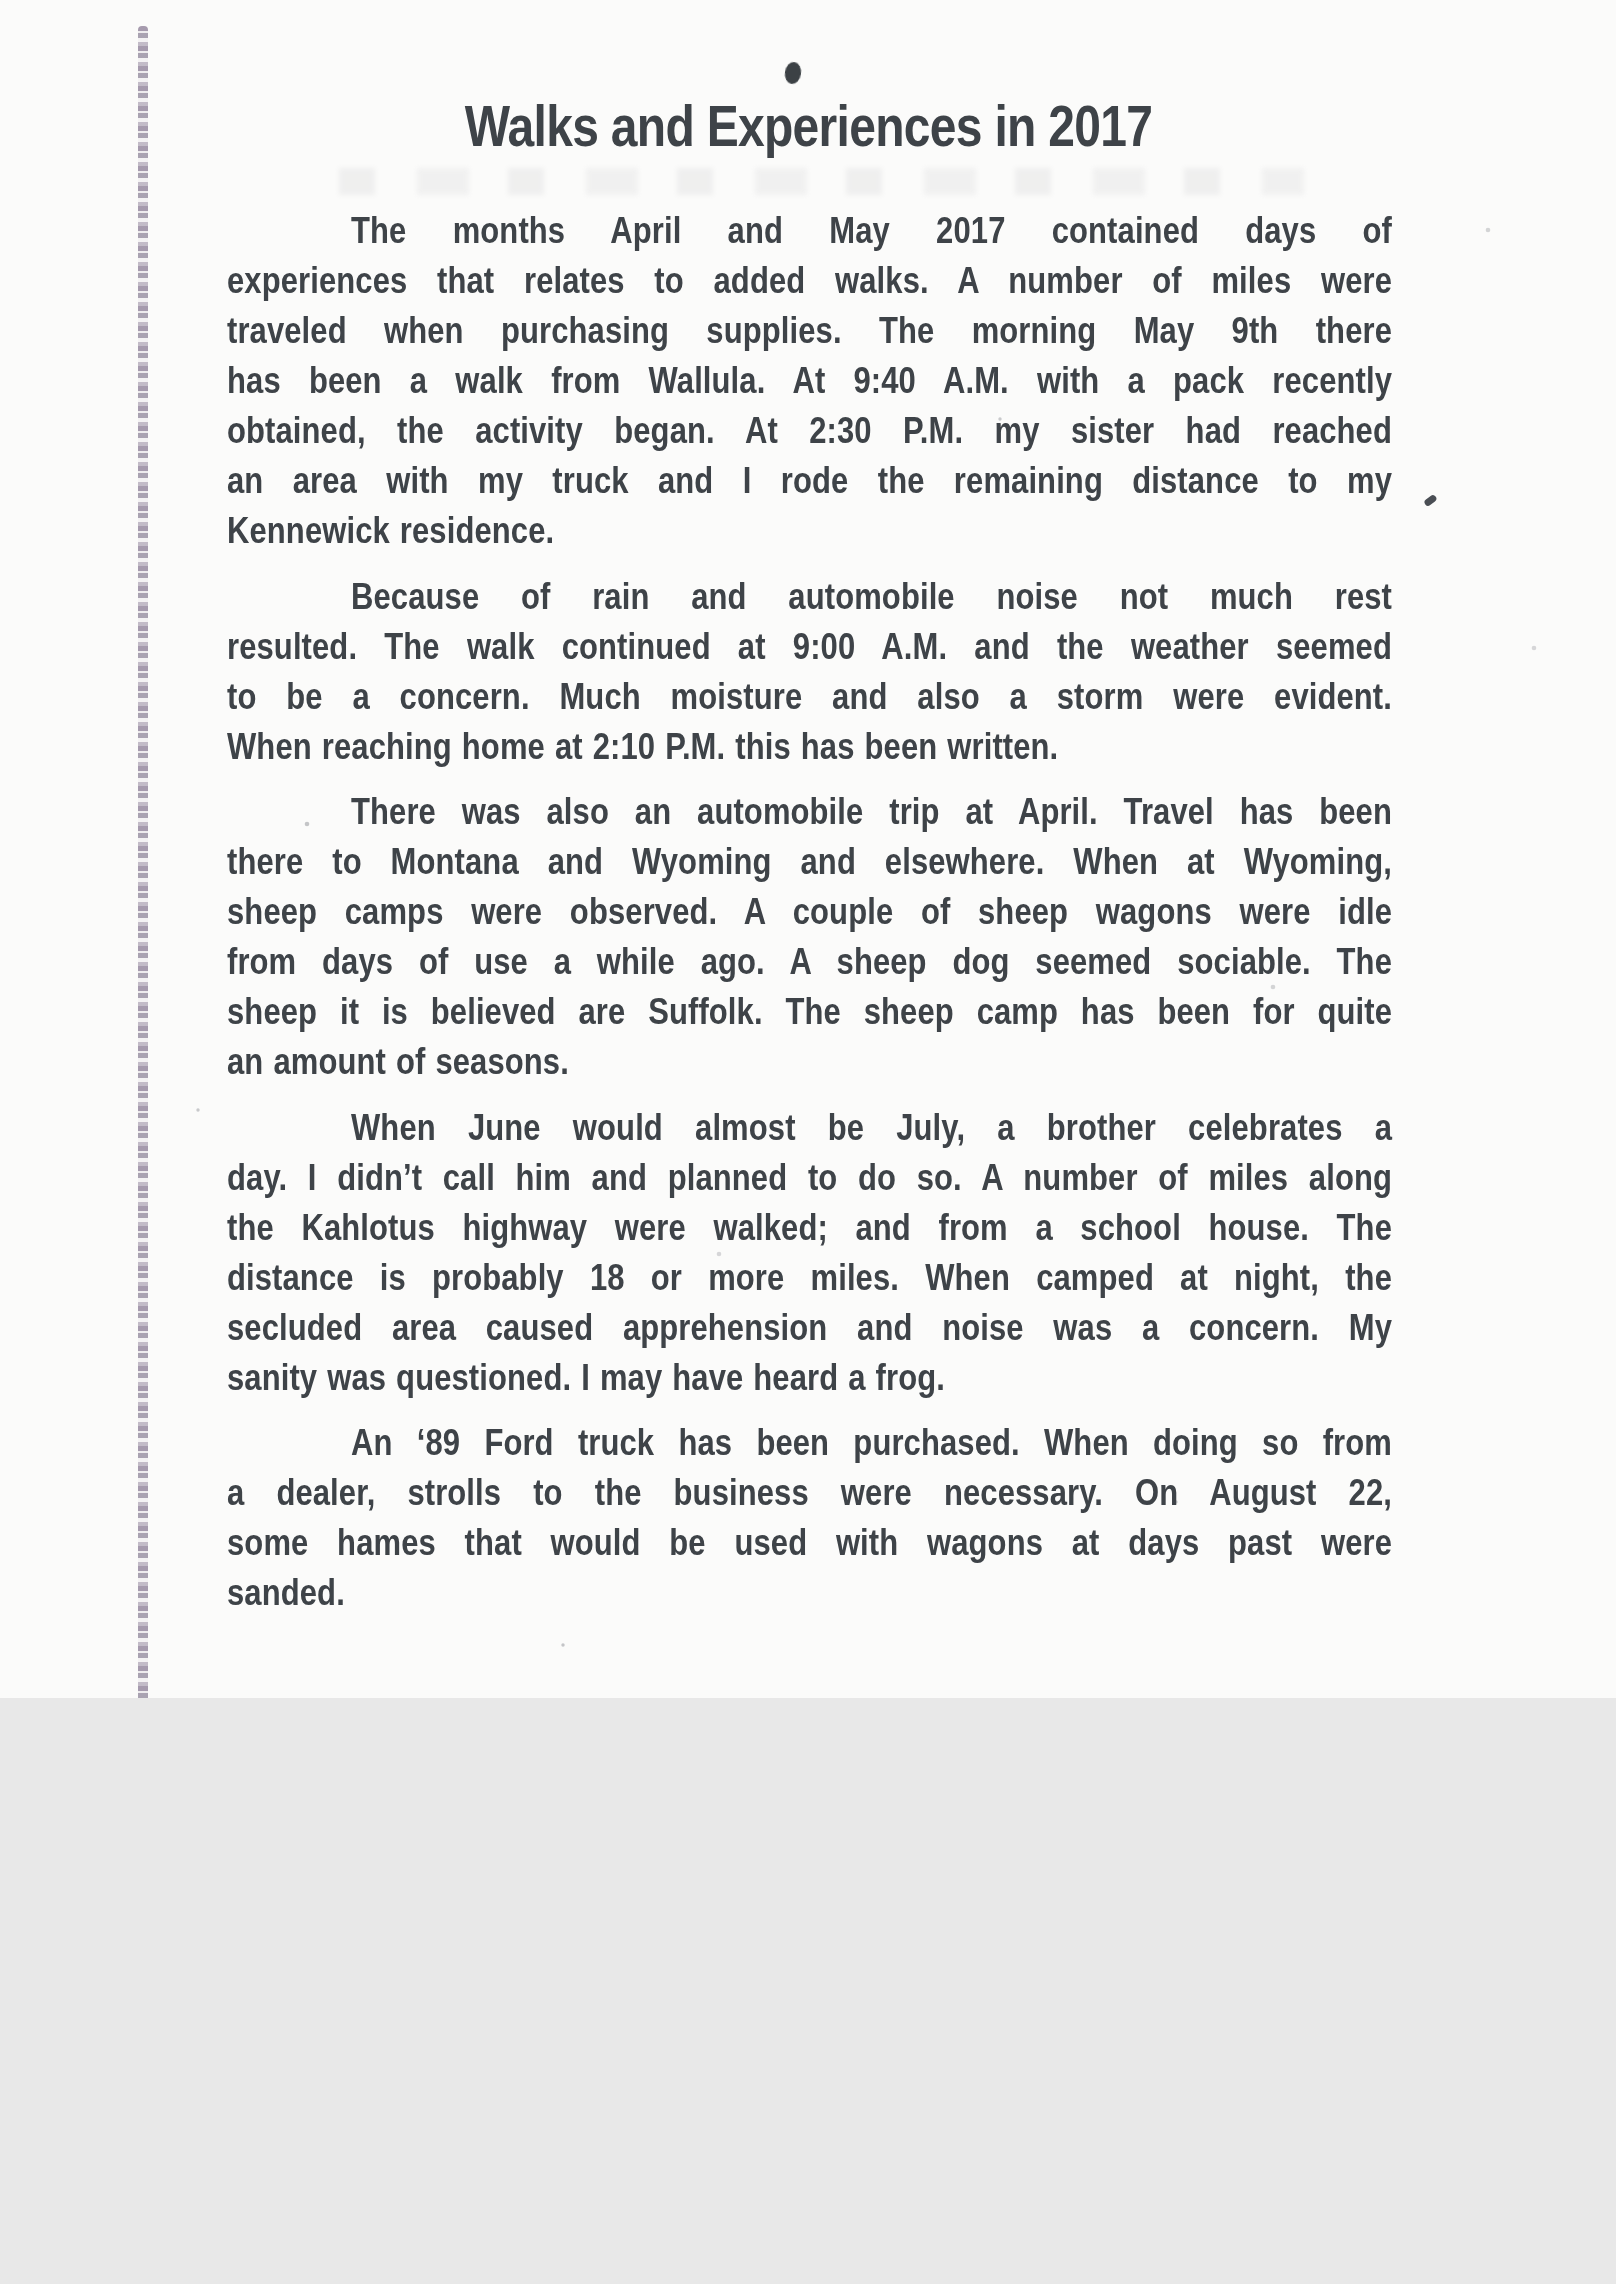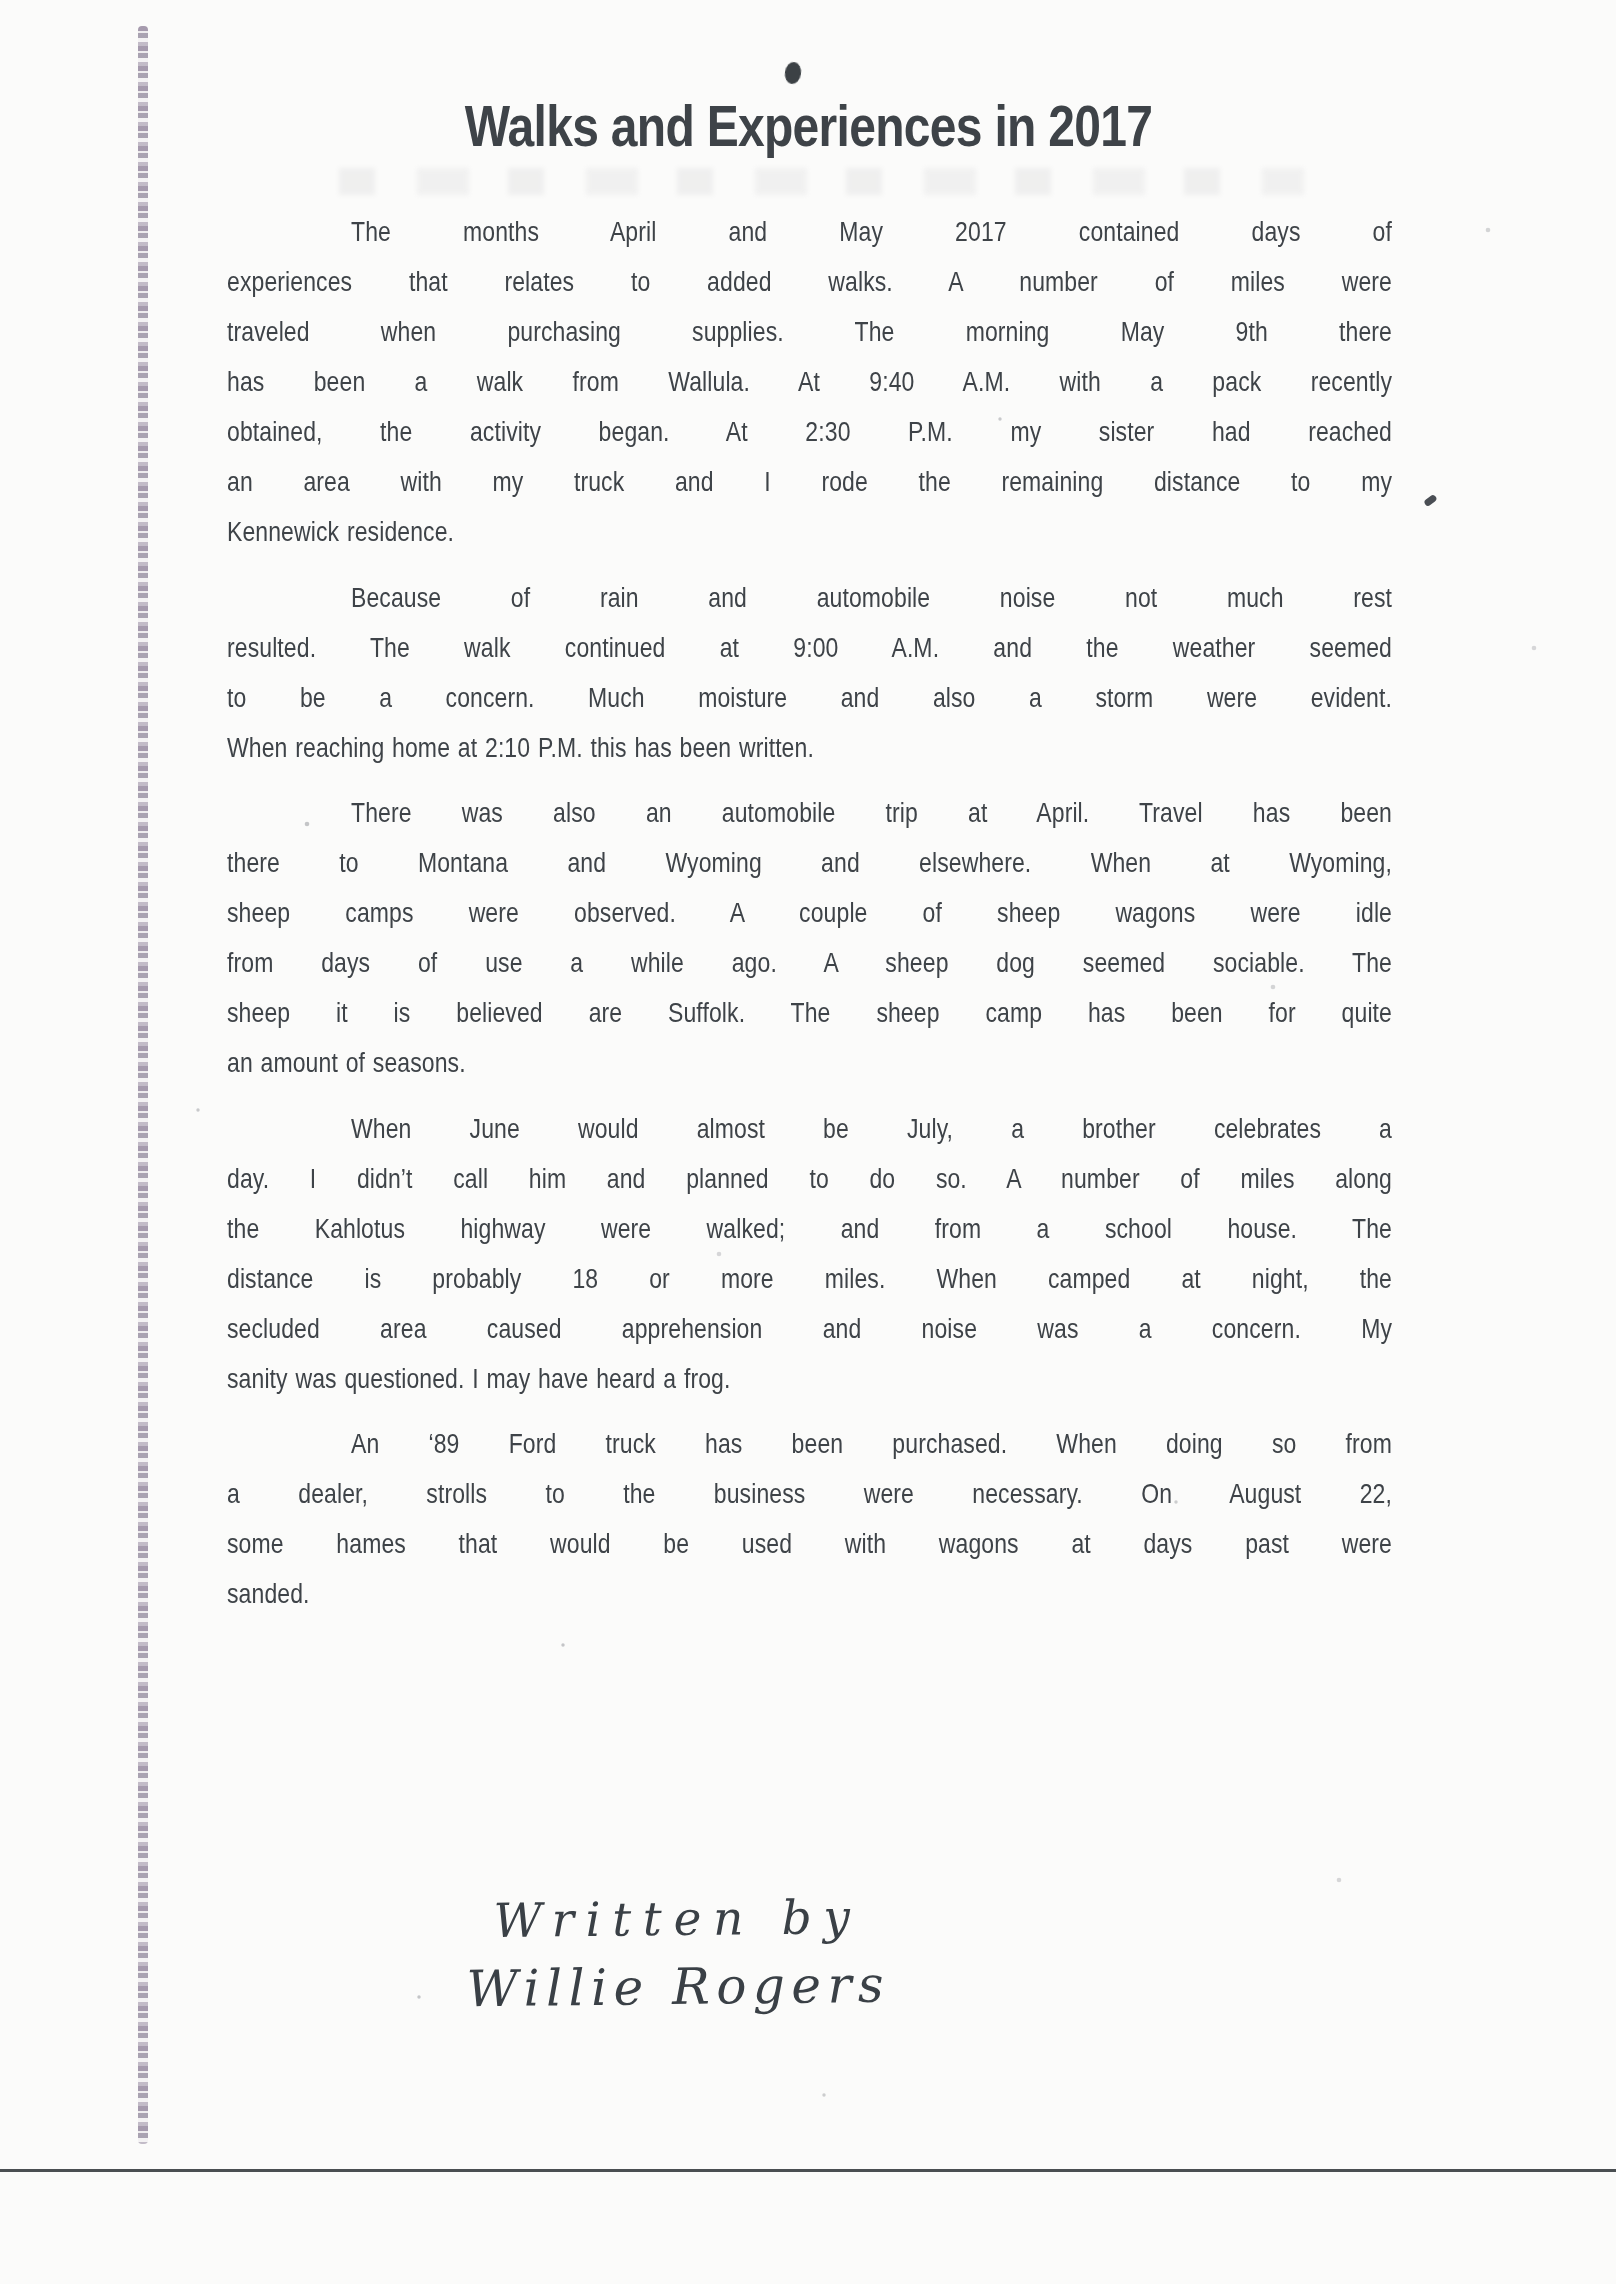--- a/index.html
+++ b/index.html
@@ -3,21 +3,21 @@
 <meta charset="utf-8">
 <style>
   html, body {
     margin: 0;
     padding: 0;
     background: #e8e8e8;
   }
   .page {
     position: relative;
     width: 1617px;
-    height: 2284px;
+    height: 1698px;
     background: var(--paper, #fbfbfa);
     overflow: hidden;
     font-family: "Liberation Sans", sans-serif;
   }
 
   
   .scan-band {
     position: absolute;
     left: 138px;
     top: 26px;
@@ -90,22 +90,22 @@
     opacity: 0.10;
     filter: blur(2.6px);
   }
 
   .body-text {
     position: absolute;
     left: 227px;
     top: 206px;
     width: 1165px;
     color: var(--ink, #3e4348);
-    font-weight: normal;
-    font-size: 23px;
+    font-weight: bold;
+    font-size: 31px;
     letter-spacing: 0.1px;
     word-spacing: 1.3px;
   }
   .para { margin: 0 0 15.6px 0; }
   .line {
     height: 50px;
     line-height: 50px;
     text-align: justify;
     text-align-last: justify;
     transform: scaleY(1.22);

